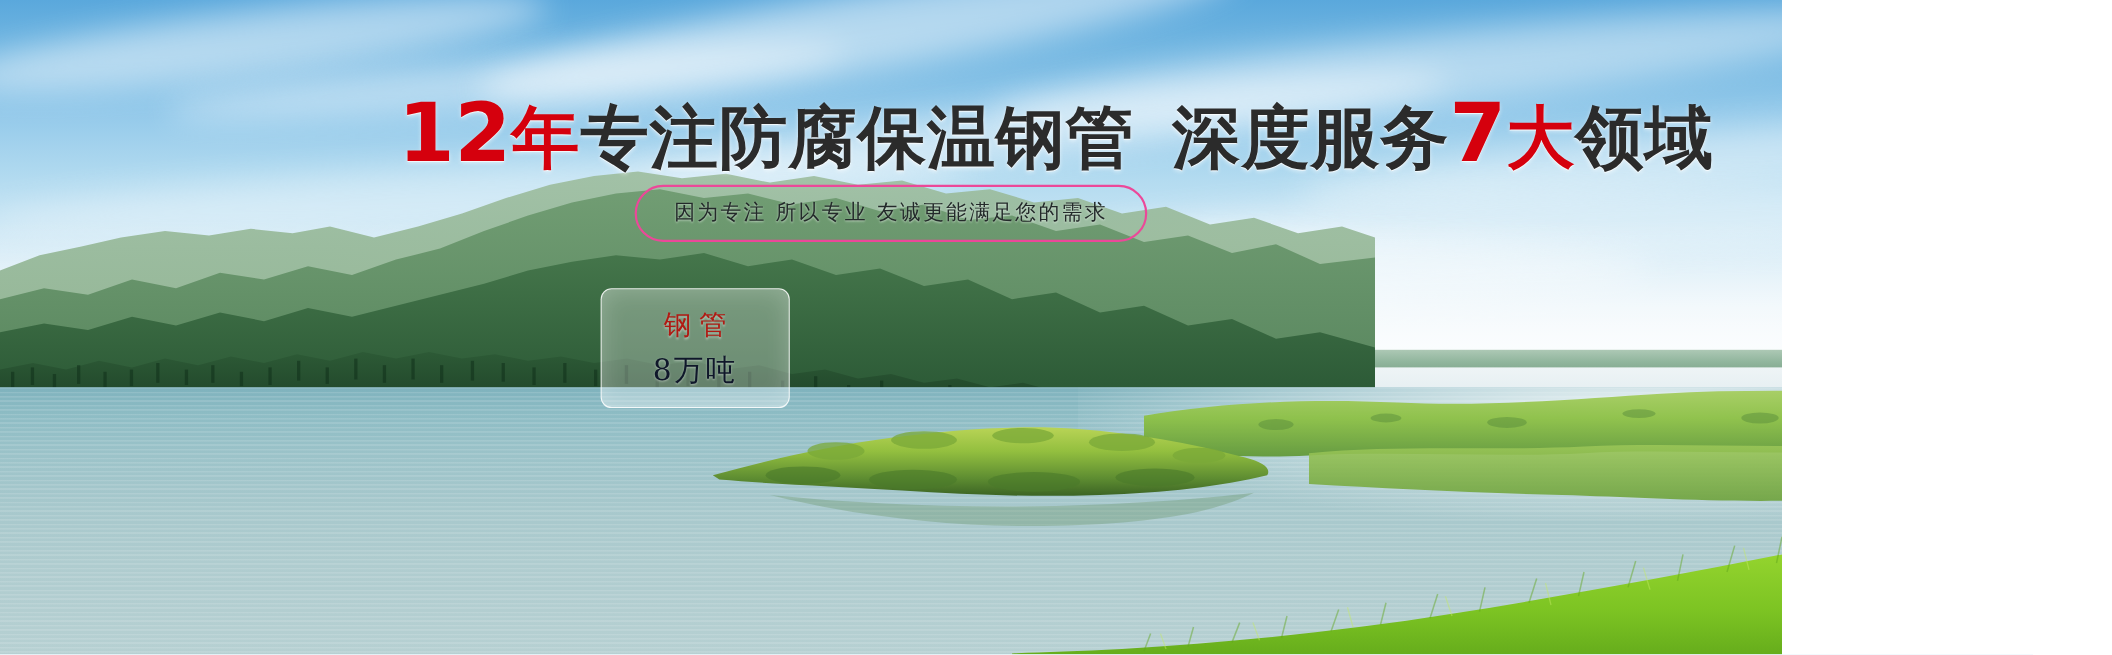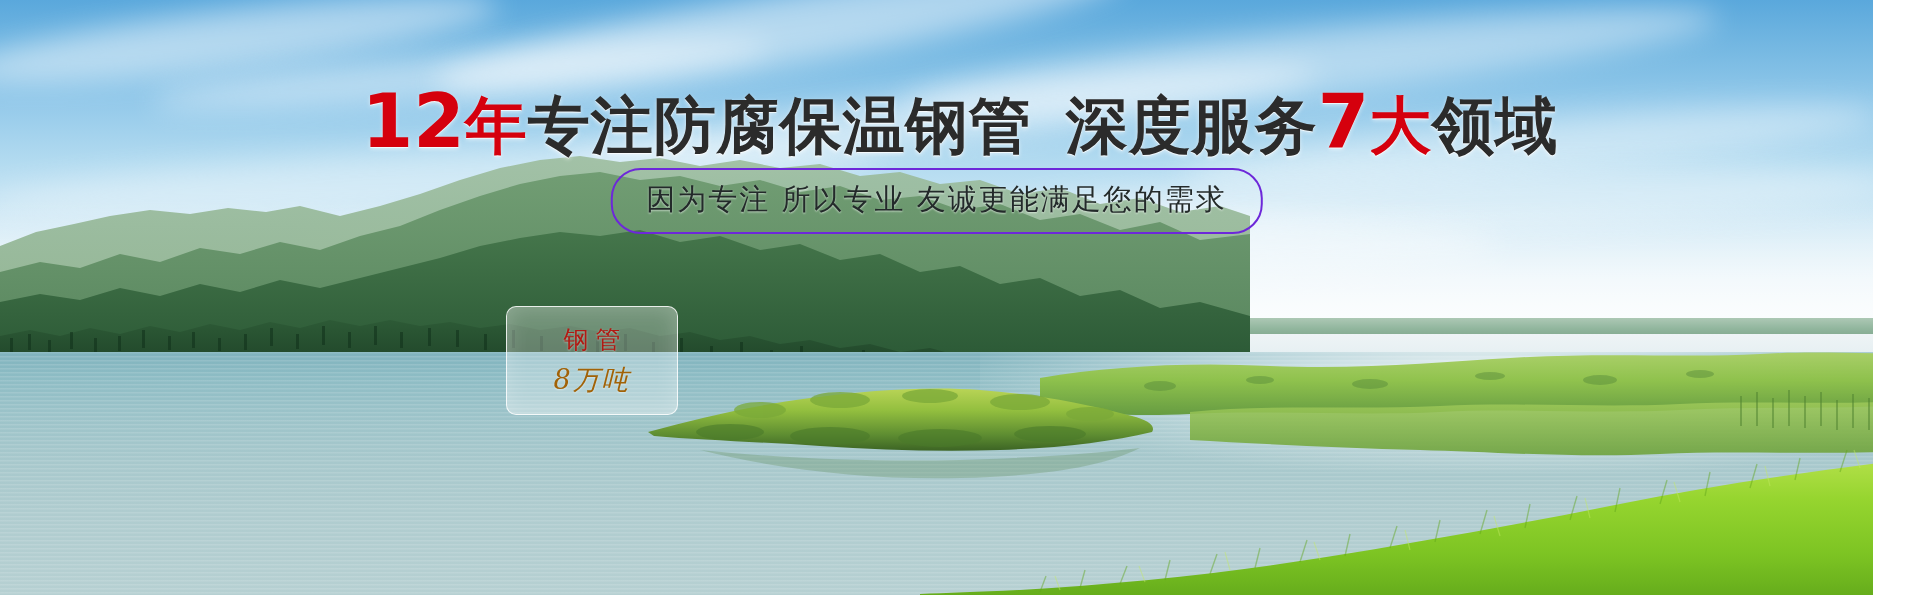--- a/index.html
+++ b/index.html
@@ -1,23 +1,24 @@
 <!DOCTYPE html>
 <html lang="zh"><head>
 <meta charset="utf-8">
 <title>Banner</title>
 <style>
   html,body{margin:0;padding:0;background:#fff;}
   body{font-family:"Liberation Sans","DejaVu Sans",sans-serif;}
 
   .banner{
     position:relative;
-    width:1873px;height:595px;
+    width:1592px;height:595px;
     overflow:hidden;
     background:#cfe6f4;
+    padding-left:28px;
   }
 
   
   .sky{
     position:absolute;left:0;top:0;width:1920px;height:340px;
     background:
       linear-gradient(180deg,
         #5aa8dc 0%,
         #75b8e2 14%,
         #93c9ea 30%,
@@ -121,36 +122,35 @@
     font-size:74px;
     letter-spacing:0;
   }
   .hl-gap{display:inline-block;width:34px;}
 
   
   .pill{
     position:absolute;left:50%;top:168px;
     transform:translateX(-50%);
     padding:10px 34px 12px;
-    border:2px solid #6d28d9;
+    border:2px solid #ec4899;
     border-radius:30px;
-    font-size:29px;
+    font-size:19px;
     color:#232a2a;
     letter-spacing:2px;
     white-space:nowrap;
     font-family:"DejaVu Sans","Liberation Sans",sans-serif;
     text-shadow:0 1px 2px rgba(255,255,255,.6);
   }
 
   
   .cards{
-    position:absolute;left:506px;top:262px;
+    position:absolute;left:546px;top:262px;
     display:flex;
     gap:20px;
-    margin-top:44px;
   }
   .card{
     width:170px;height:107px;
     border-radius:10px;
     border:1px solid rgba(255,255,255,.85);
     background:rgba(255,255,255,.30);
     display:flex;
     flex-direction:column;
     align-items:center;
     justify-content:center;
@@ -160,25 +160,24 @@
   .card-label{
     font-size:25px;
     color:#b01a13;
     letter-spacing:7px;
     text-indent:7px;
     font-family:"DejaVu Sans","Liberation Sans",sans-serif;
     text-shadow:0 1px 2px rgba(255,255,255,.45);
   }
   .card-value{
     font-size:27px;
-    color:#a16207;
+    color:#0f172a;
     letter-spacing:2px;
     font-family:"DejaVu Serif","Liberation Serif",serif;
     text-shadow:0 1px 2px rgba(255,255,255,.45);
-    font-style:italic;
   }
   .card-value sup{font-size:16px;vertical-align:super;}
 </style>
 </head>
 <body>
 
 <div class="banner">
 
   <div class="sky"></div>
   <div class="cloud c1"></div>

